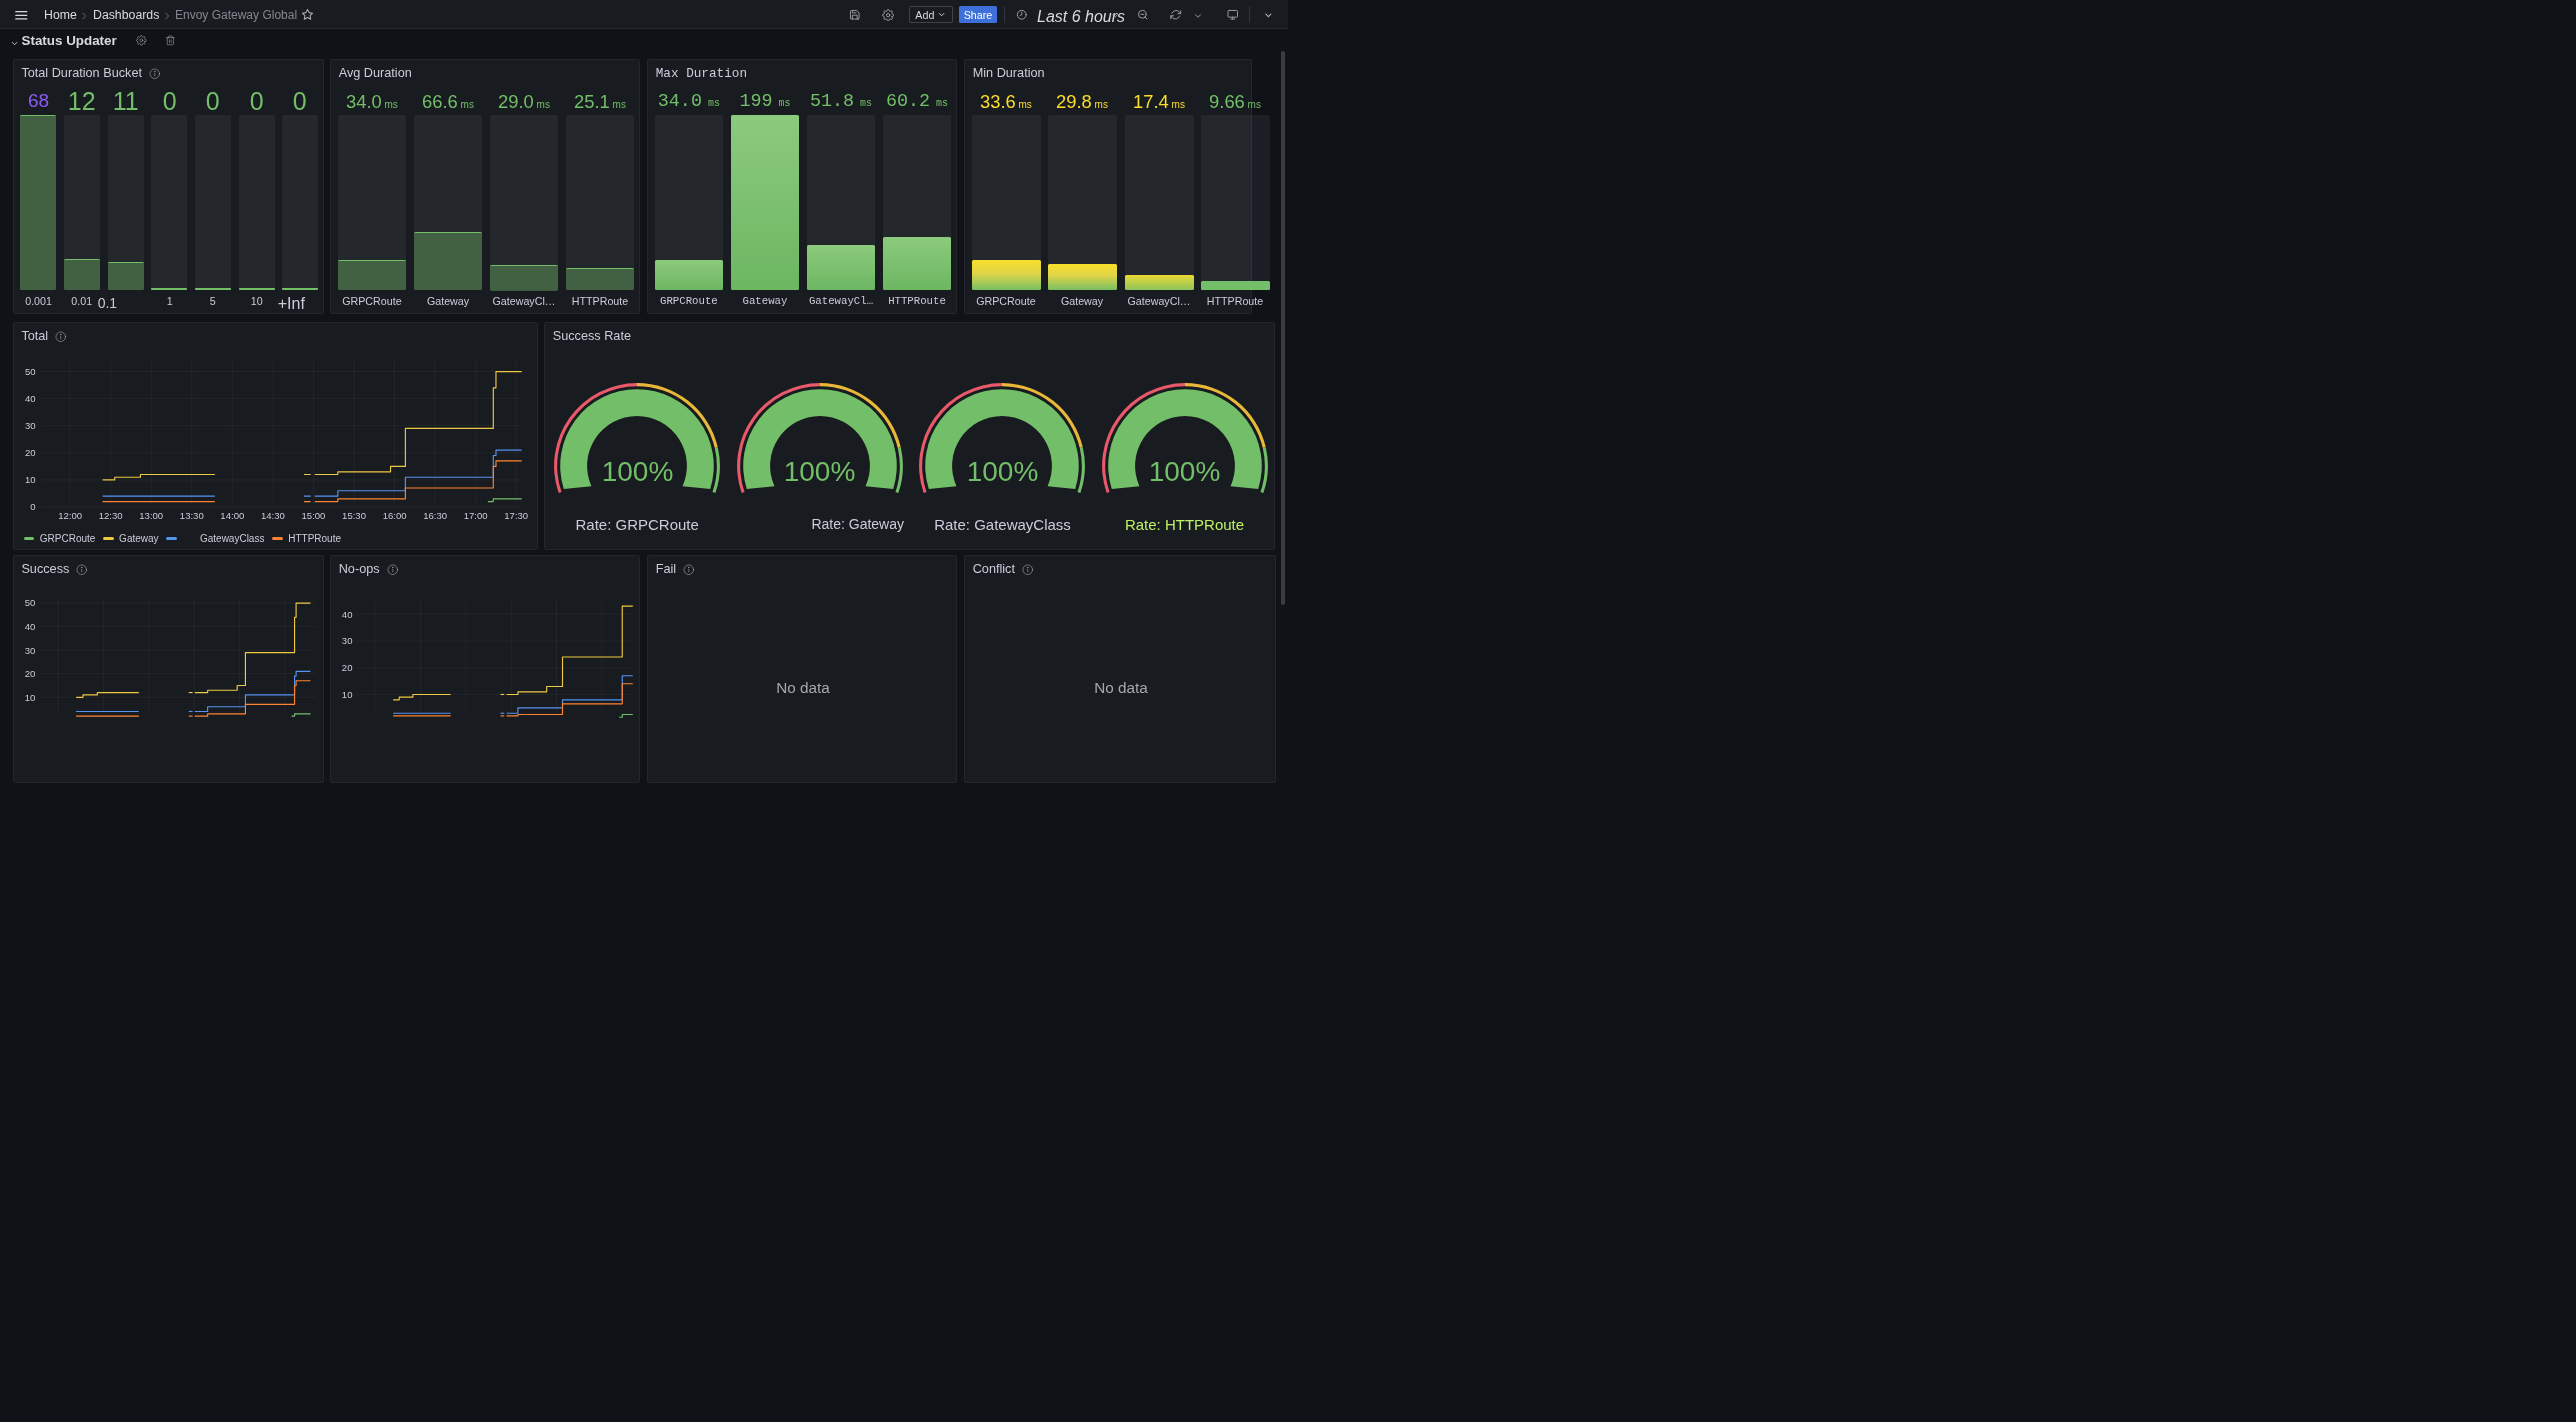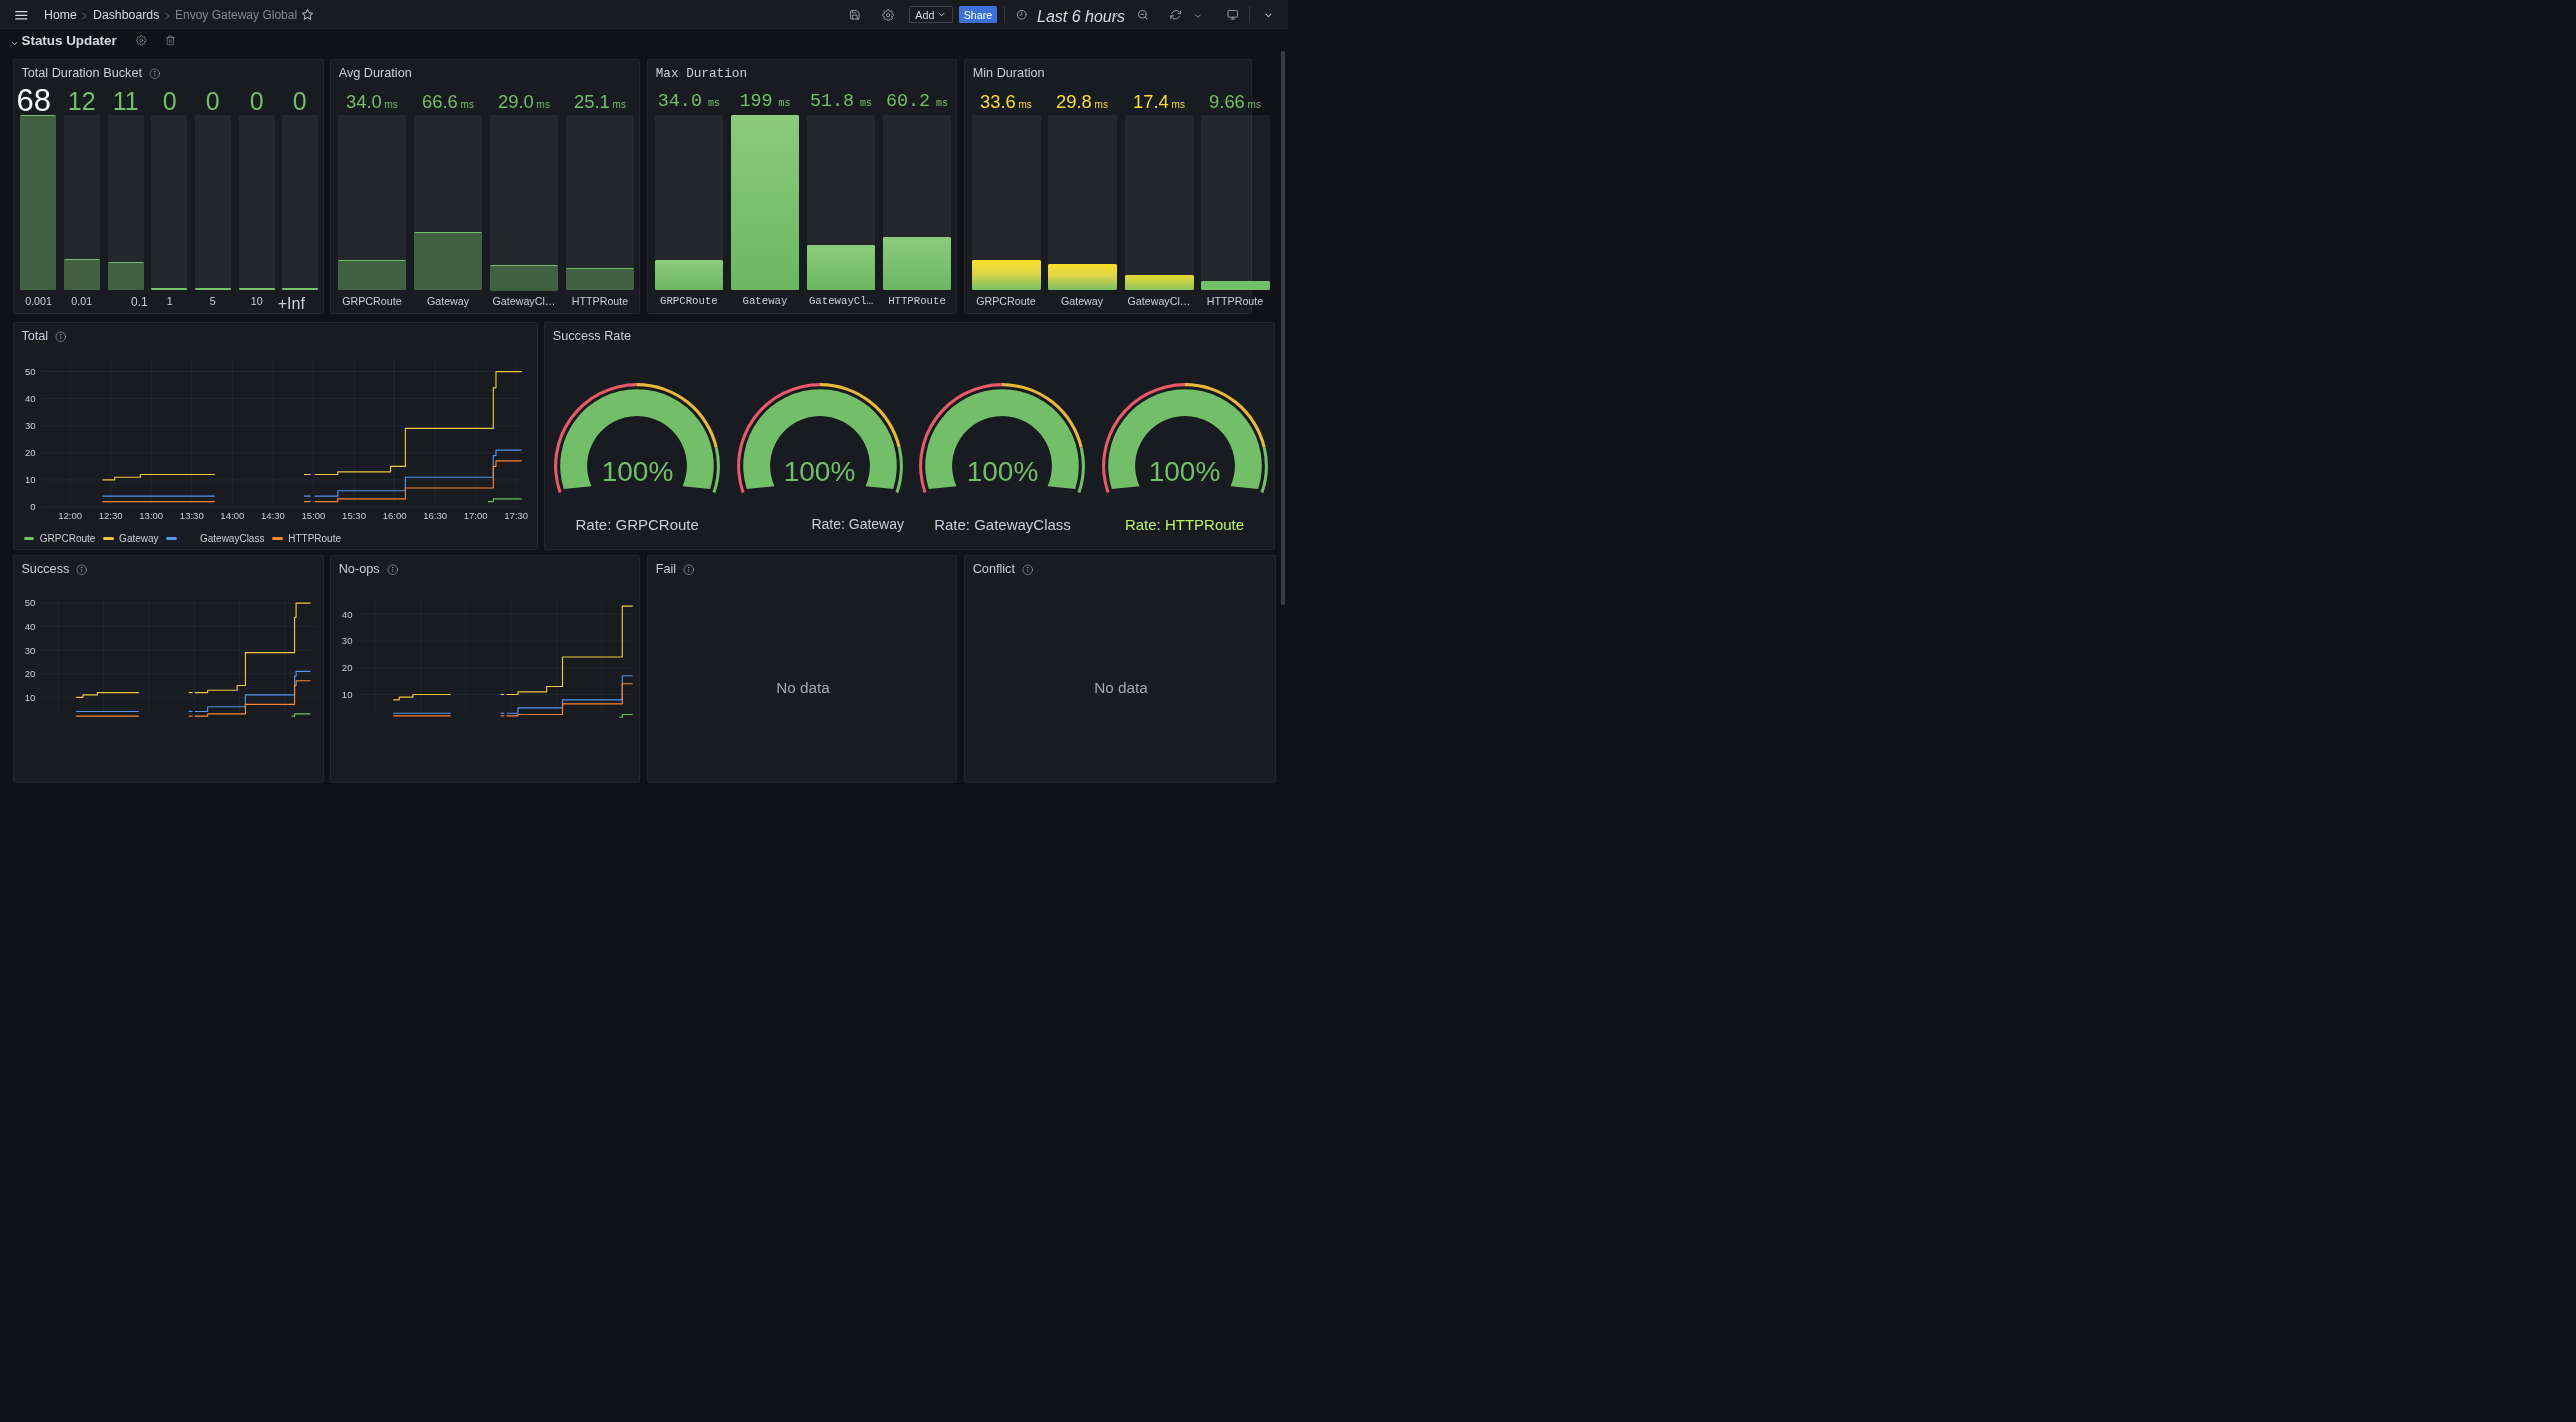--- a/index.html
+++ b/index.html
@@ -84,32 +84,32 @@
       <path d="M19 6v14a2 2 0 0 1-2 2H7a2 2 0 0 1-2-2V6m3 0V4a2 2 0 0 1 2-2h4a2 2 0 0 1 2 2v2"></path>
       <line x1="10" y1="11" x2="10" y2="17"></line>
       <line x1="14" y1="11" x2="14" y2="17"></line>
     </svg></div>
 <div class="panel" style="left:12.7px;top:59px;width:311px;height:255px;">
     <div class="ptitle">Total Duration Bucket<svg style="" width="11.5" height="11.5" viewBox="0 0 24 24" fill="none" stroke="rgba(204,204,220,0.55)" stroke-width="1.8" stroke-linecap="round" stroke-linejoin="round">
         <circle cx="12" cy="12" r="10"></circle>
         <line x1="12" y1="11" x2="12" y2="16.5"></line>
         <circle cx="12" cy="7.5" r="0.6"></circle>
       </svg></div>
-    <div class="abs" style="left:2.9px;top:27px;width:44px;text-align:left;font-size:31px;font-weight:500;color:#ffffff;line-height:28px;white-space:nowrap;">68</div>
+    <div class="abs" style="left:2.9px;top:27px;width:44px;text-align:center;font-size:19px;font-weight:500;color:#8b5cf6;line-height:28px;white-space:nowrap;">68</div>
     <div class="abs" style="left:6.7px;top:55px;width:36px;height:175px;background:rgba(204,204,220,0.07);border-radius:1.5px;"></div>
     <div class="abs" style="left:6.7px;top:55px;width:36px;height:175px;background:rgba(115,191,105,0.38);border-top:1.9px solid #73bf69;border-radius:1.5px;"></div>
     <div class="abs" style="left:2.9px;top:235px;width:44px;text-align:center;font-size:10.7px;color:#ccccdc;white-space:nowrap;overflow:hidden;">0.001</div>
     <div class="abs" style="left:46px;top:27px;width:44px;text-align:center;font-size:25px;font-weight:500;color:#73bf69;line-height:28px;white-space:nowrap;">12</div>
     <div class="abs" style="left:50px;top:55px;width:36px;height:175px;background:rgba(204,204,220,0.07);border-radius:1.5px;"></div>
     <div class="abs" style="left:50px;top:199px;width:36px;height:31px;background:rgba(115,191,105,0.38);border-top:1.9px solid #73bf69;border-radius:1.5px;"></div>
     <div class="abs" style="left:46px;top:235px;width:44px;text-align:center;font-size:10.7px;color:#ccccdc;white-space:nowrap;overflow:hidden;">0.01</div>
     <div class="abs" style="left:90px;top:27px;width:44px;text-align:center;font-size:25px;font-weight:500;color:#73bf69;line-height:28px;white-space:nowrap;">11</div>
     <div class="abs" style="left:94px;top:55px;width:36px;height:175px;background:rgba(204,204,220,0.07);border-radius:1.5px;"></div>
     <div class="abs" style="left:94px;top:202px;width:36px;height:28px;background:rgba(115,191,105,0.38);border-top:1.9px solid #73bf69;border-radius:1.5px;"></div>
-    <div class="abs" style="left:90px;top:235px;width:44px;text-align:right;font-size:12px;color:#ccccdc;white-space:nowrap;overflow:hidden;">0.1</div>
+    <div class="abs" style="left:84px;top:235px;width:44px;text-align:left;font-size:14px;color:#ccccdc;white-space:nowrap;overflow:hidden;">0.1</div>
     <div class="abs" style="left:134px;top:27px;width:44px;text-align:center;font-size:25px;font-weight:500;color:#73bf69;line-height:28px;white-space:nowrap;">0</div>
     <div class="abs" style="left:137px;top:55px;width:36px;height:175px;background:rgba(204,204,220,0.07);border-radius:1.5px;"></div>
     <div class="abs" style="left:137px;top:228px;width:36px;height:1.5px;background:#73bf69;border-radius:0.8px;"></div>
     <div class="abs" style="left:134px;top:235px;width:44px;text-align:center;font-size:10.7px;color:#ccccdc;white-space:nowrap;overflow:hidden;">1</div>
     <div class="abs" style="left:177px;top:27px;width:44px;text-align:center;font-size:25px;font-weight:500;color:#73bf69;line-height:28px;white-space:nowrap;">0</div>
     <div class="abs" style="left:181px;top:55px;width:36px;height:175px;background:rgba(204,204,220,0.07);border-radius:1.5px;"></div>
     <div class="abs" style="left:181px;top:228px;width:36px;height:1.5px;background:#73bf69;border-radius:0.8px;"></div>
     <div class="abs" style="left:177px;top:235px;width:44px;text-align:center;font-size:10.7px;color:#ccccdc;white-space:nowrap;overflow:hidden;">5</div>
     <div class="abs" style="left:221px;top:27px;width:44px;text-align:center;font-size:25px;font-weight:500;color:#73bf69;line-height:28px;white-space:nowrap;">0</div>
     <div class="abs" style="left:225px;top:55px;width:36px;height:175px;background:rgba(204,204,220,0.07);border-radius:1.5px;"></div>

